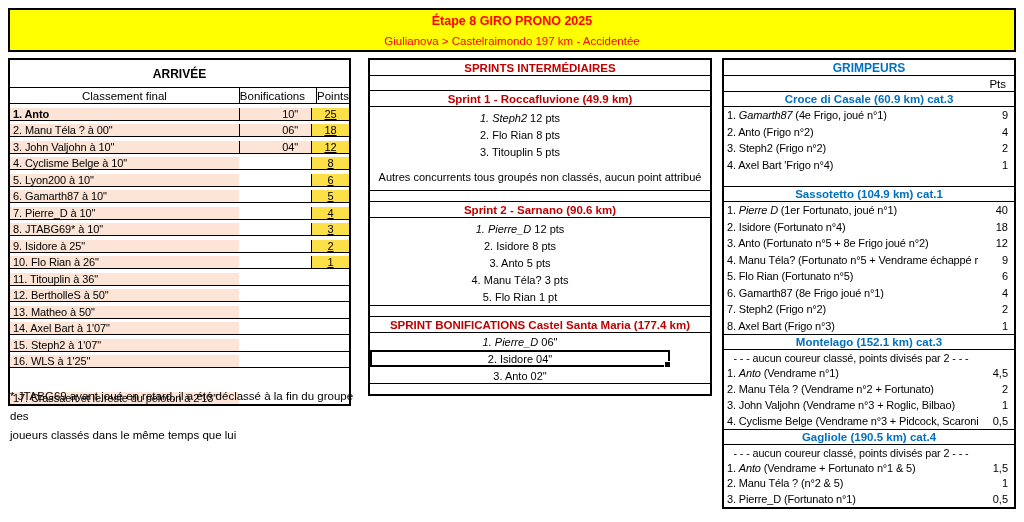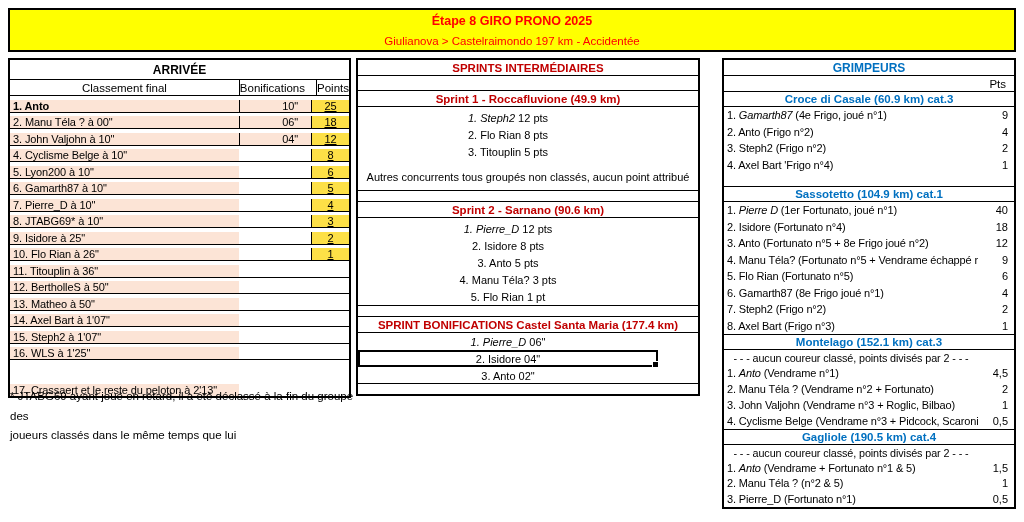--- a/index.html
+++ b/index.html
@@ -9,41 +9,41 @@
 
   
   #banner{position:absolute;left:8px;top:8px;width:1008px;height:44px;background:#FFFF00;
           border:2px solid #000;display:flex;flex-direction:column;justify-content:space-between;
           align-items:center;padding:4px 0 3px 0;}
   #banner .t1{color:#FF0000;font-weight:bold;font-size:12.5px;}
   #banner .t2{color:#FF0000;font-size:11.5px;}
 
   
   #arrivee{position:absolute;left:8px;top:58px;width:343px;border:2px solid #000;background:#fff;}
-  .ar-title{height:20px;border-bottom:1px solid #000;display:flex;align-items:center;
+  .ar-title{height:28px;border-bottom:1px solid #000;display:flex;align-items:center;
             justify-content:center;font-weight:bold;font-size:12px;}
   .ar-head{height:16px;border-bottom:1px solid #000;display:flex;font-size:11.5px;}
   .ar-head div{display:flex;align-items:center;justify-content:center;margin-left:11px;}
   .h1{width:229px;}
   .h2{width:72px;border-left:1px solid #000;}
   .h3{flex:1;border-left:1px solid #000;}
   .ar-row{height:16.5px;border-bottom:1px solid #000;display:flex;font-size:11px;letter-spacing:-0.1px;align-items:flex-end;}
   .ar-row:last-child{border-bottom:none;margin-top:19px;}
   .c1{width:229px;background:#FCE4D6;display:flex;align-items:center;padding-left:3px;white-space:nowrap;}
   .c2{width:72px;border-left:1px solid #000;display:flex;align-items:center;justify-content:flex-end;
       padding-right:13px;background:#fff;}
   .c2.fill{background:#FCE4D6;}
   .c3{flex:1;border-left:1px solid #000;display:flex;align-items:center;justify-content:center;background:#fff;}
   .c3.fill{background:#fde047;text-decoration:underline;}
   .ar-row.b .c1{font-weight:bold;}
 
   #footnote{position:absolute;left:10px;top:387px;width:352px;font-size:11.5px;line-height:19.5px;}
 
   
-  #sprints{position:absolute;left:356px;top:58px;width:344px;border:2px solid #000;background:#fff;}
+  #sprints{position:absolute;left:368px;top:58px;width:344px;border:2px solid #000;background:#fff;}
   .sp-title,.sp-head{height:16px;border-bottom:1px solid #000;display:flex;align-items:center;
       justify-content:center;color:#C00000;font-weight:bold;font-size:11.5px;}
   .sp-blank{height:15px;border-bottom:1px solid #000;}
   .sp-blank.s{height:11px;}
   .sp-block{border-bottom:1px solid #000;padding-top:2px;}
   .sp-item{height:17px;width:300px;display:flex;align-items:center;justify-content:center;
       font-size:11px;white-space:pre;}
   .sp-gap{height:8px;}
   .sp-note{height:18px;display:flex;align-items:center;justify-content:center;font-size:11px;width:100%;}
   .it{font-style:italic;}

